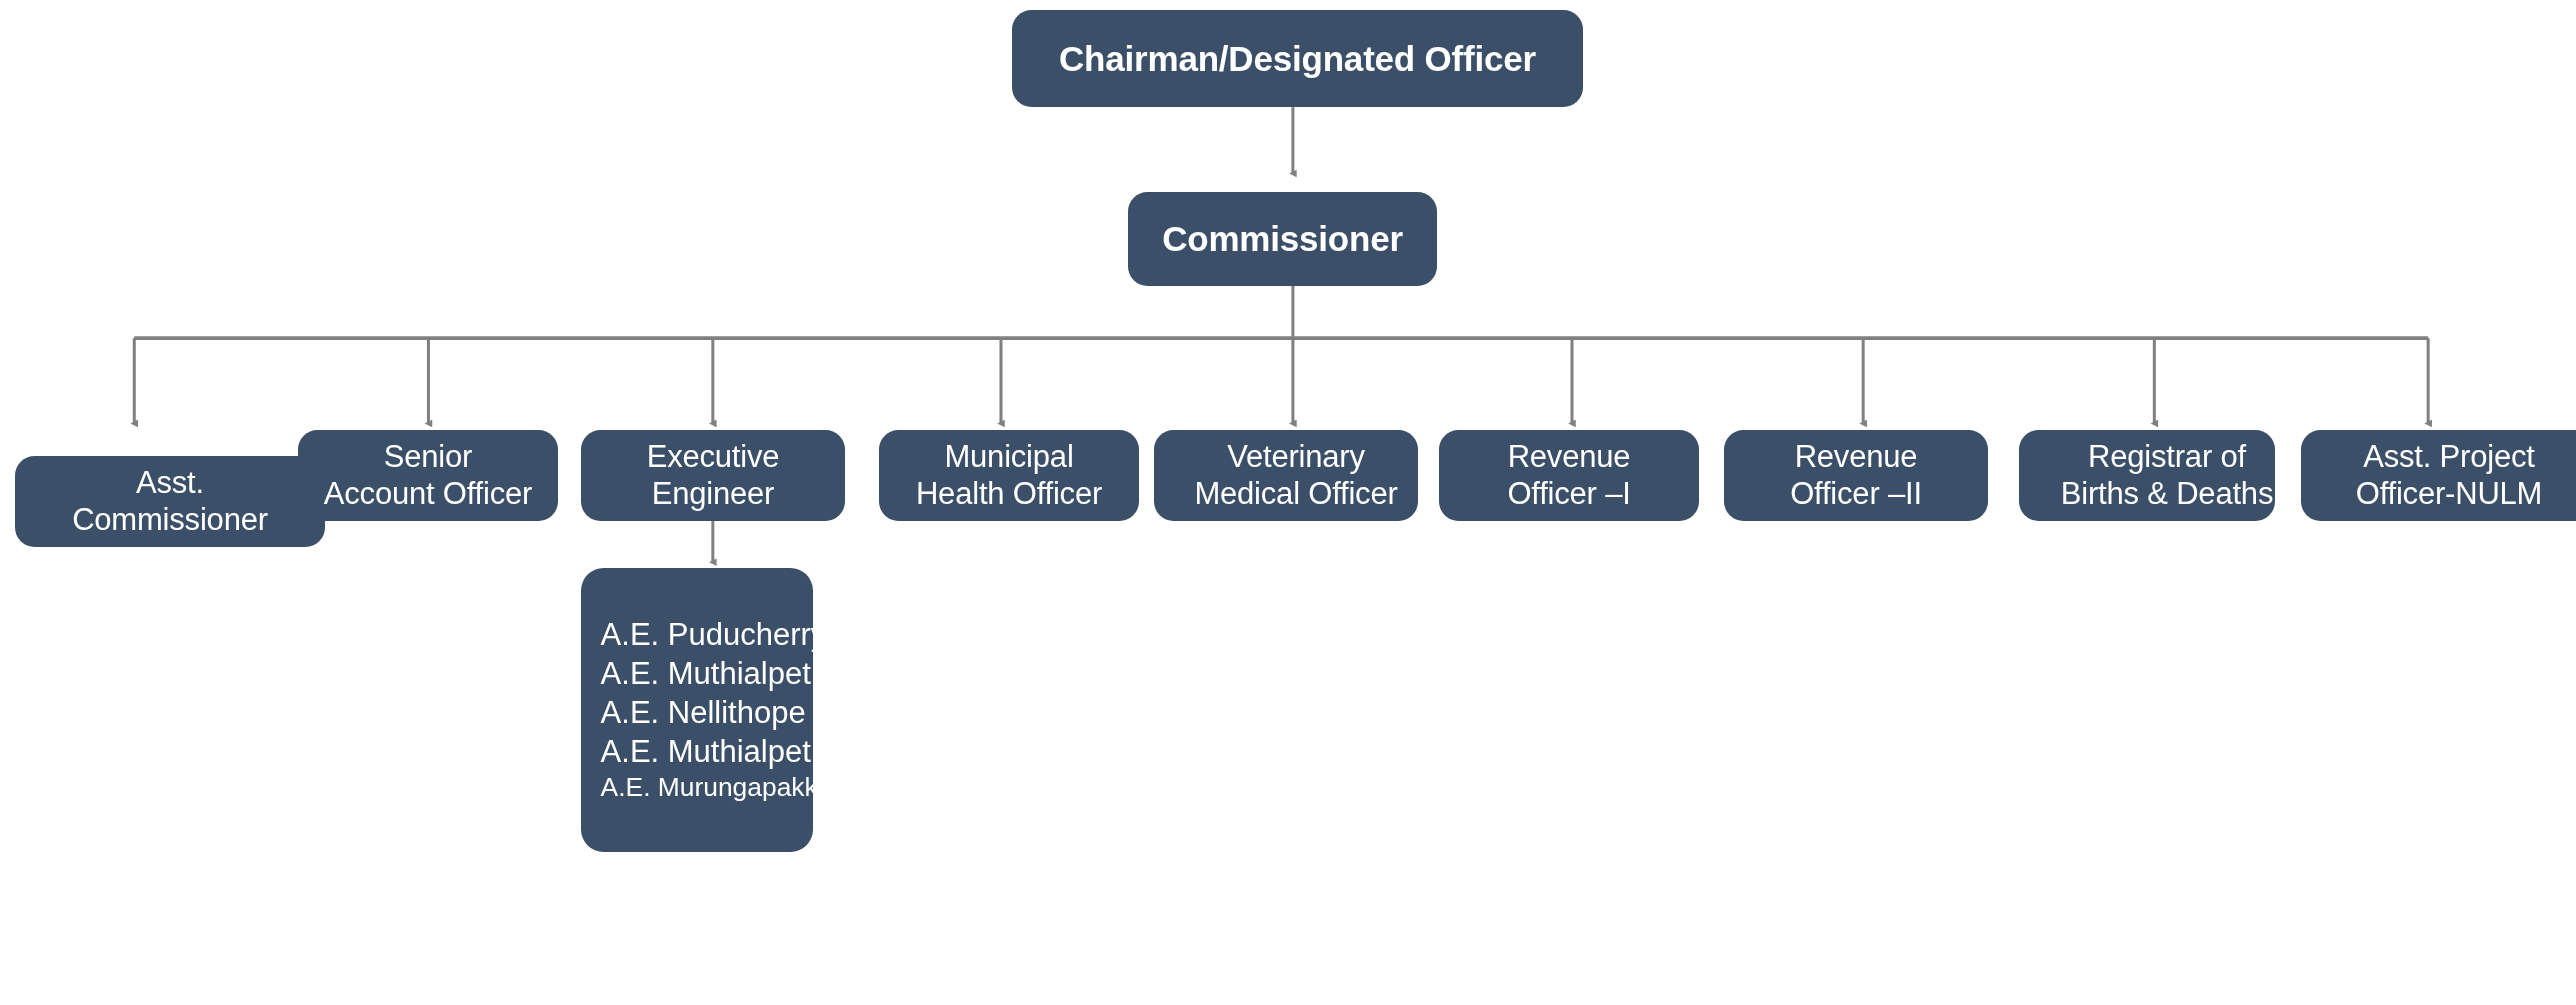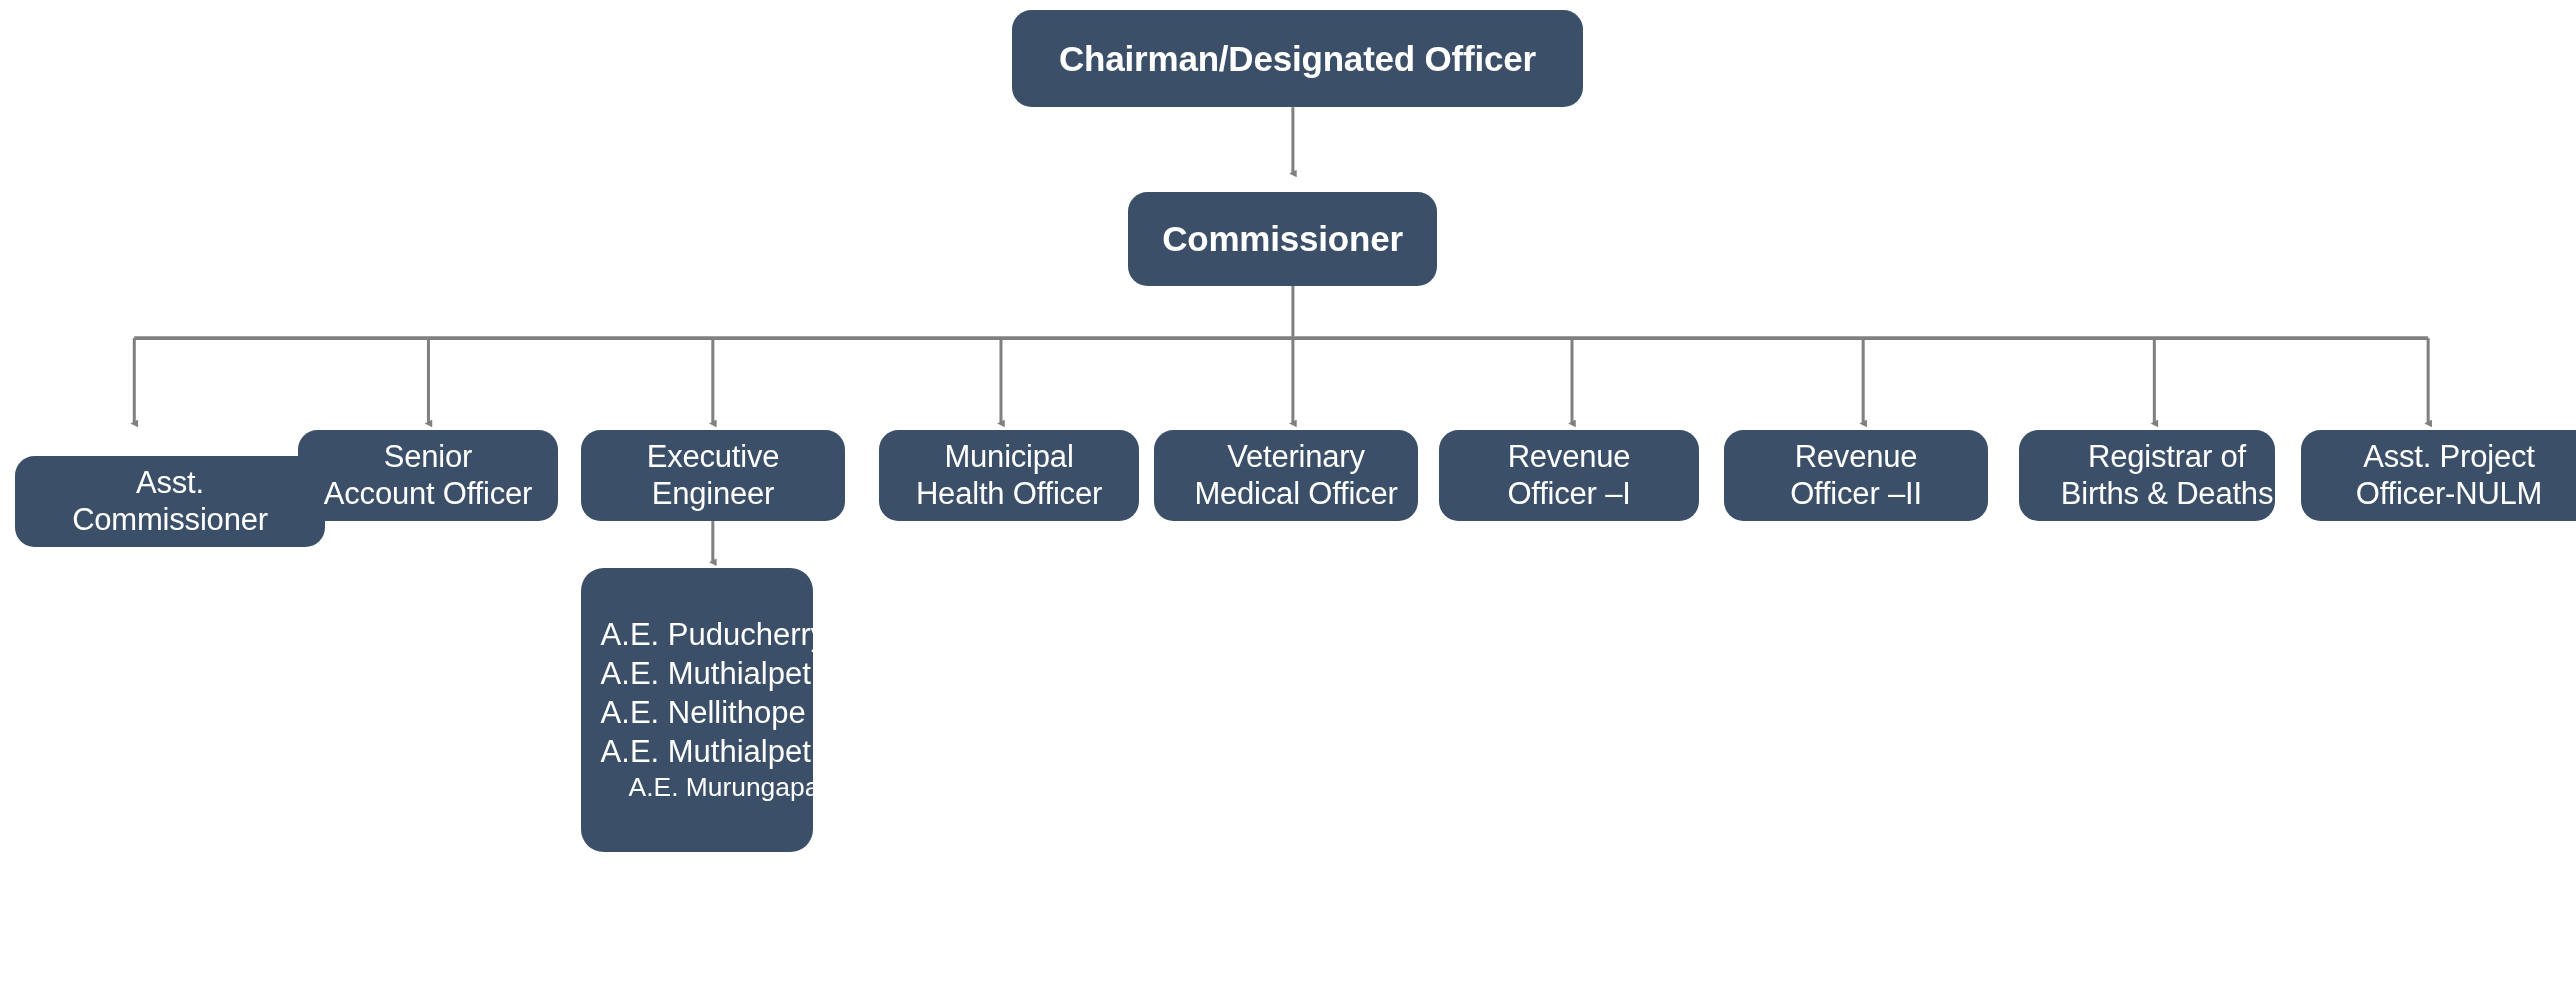--- a/index.html
+++ b/index.html
@@ -62,21 +62,20 @@
     text-align: left;
     border-radius: 22.6px;
   }
   .node.listbox .line {
     display: block;
     white-space: nowrap;
     line-height: 1.26;
   }
   .node.listbox .line.shrink {
     font-size: 26.4px;
-    margin-left: 28px;
   }
   .node .line {
     display: block;
     white-space: nowrap;
   }
 </style>
 </head>
 <body>
 
 <div id="chart">

